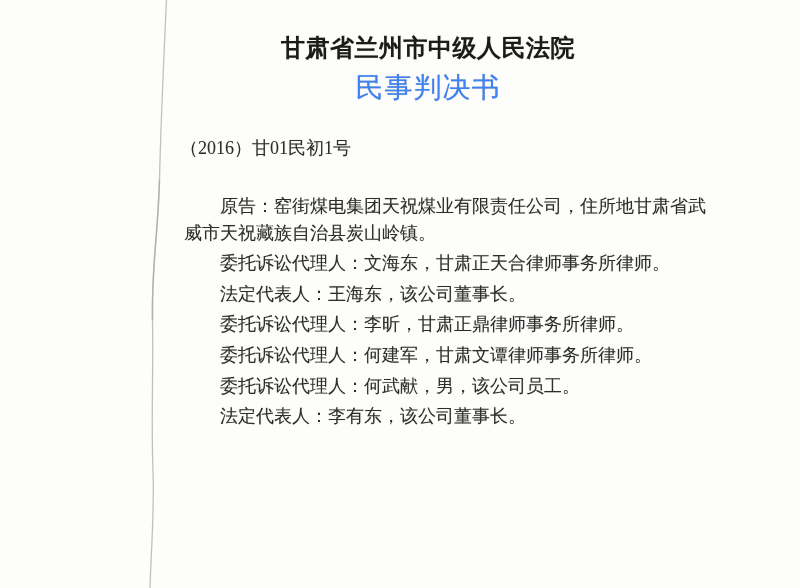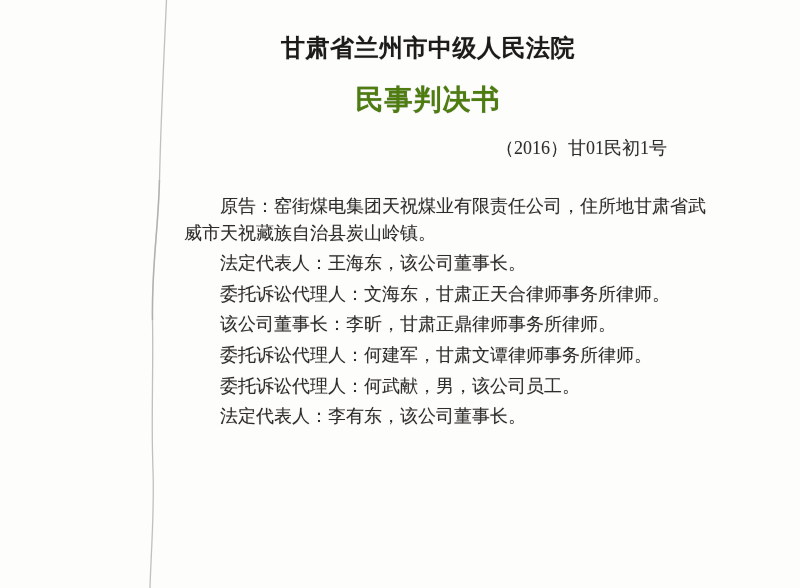--- a/index.html
+++ b/index.html
@@ -13,27 +13,27 @@
   .header{
     position:absolute;left:158px;top:33px;width:540px;
     text-align:center;color:#1c1b1a;
   }
   .court-name{
     font-size:24px;line-height:30px;font-weight:600;
     letter-spacing:0.5px;
     text-shadow:0 0 1px rgba(20,20,20,0.30);
   }
   .doc-title{
-    margin-top:21px;font-size:28px;line-height:32px;font-weight:700;
-    letter-spacing:1px;color:#4d7c0f;
+    margin-top:9px;font-size:28px;line-height:32px;font-weight:400;
+    letter-spacing:1px;color:#3b82f6;
     text-shadow:0 0 1px rgba(0,0,0,0.35);
   }
   .case-number{
     position:absolute;left:180px;top:136px;width:532px;
-    text-align:right;padding-right:45px;box-sizing:border-box;
+    padding-right:45px;box-sizing:border-box;
     font-size:18px;line-height:24px;color:#2e2d2b;
     text-shadow:0 0 1px rgba(50,50,50,0.25);
   }
   .doc-body{
     position:absolute;left:180px;top:189px;width:532px;
     font-size:18px;line-height:26.6px;color:#2e2d2b;
     text-shadow:0 0 1px rgba(50,50,50,0.25);
   }
   .doc-body p{
     margin:4px;padding:0;text-indent:2em;
@@ -55,21 +55,21 @@
 
   <div class="header">
     <div class="court-name">甘肃省兰州市中级人民法院</div>
     <div class="doc-title">民事判决书</div>
   </div>
 
   <div class="case-number">（2016）甘01民初1号</div>
 
   <div class="doc-body">
       <p>原告：窑街煤电集团天祝煤业有限责任公司，住所地甘肃省武威市天祝藏族自治县炭山岭镇。</p>
+      <p>委托诉讼代理人：文海东，甘肃正天合律师事务所律师。</p>
       <p>法定代表人：王海东，该公司董事长。</p>
-      <p>委托诉讼代理人：文海东，甘肃正天合律师事务所律师。</p>
-      <p>该公司董事长：李昕，甘肃正鼎律师事务所律师。</p>
+      <p>委托诉讼代理人：李昕，甘肃正鼎律师事务所律师。</p>
       <p>委托诉讼代理人：何建军，甘肃文谭律师事务所律师。</p>
       <p>委托诉讼代理人：何武献，男，该公司员工。</p>
       <p>法定代表人：李有东，该公司董事长。</p>
     </div>
 
 </div>
 
 </body></html>

